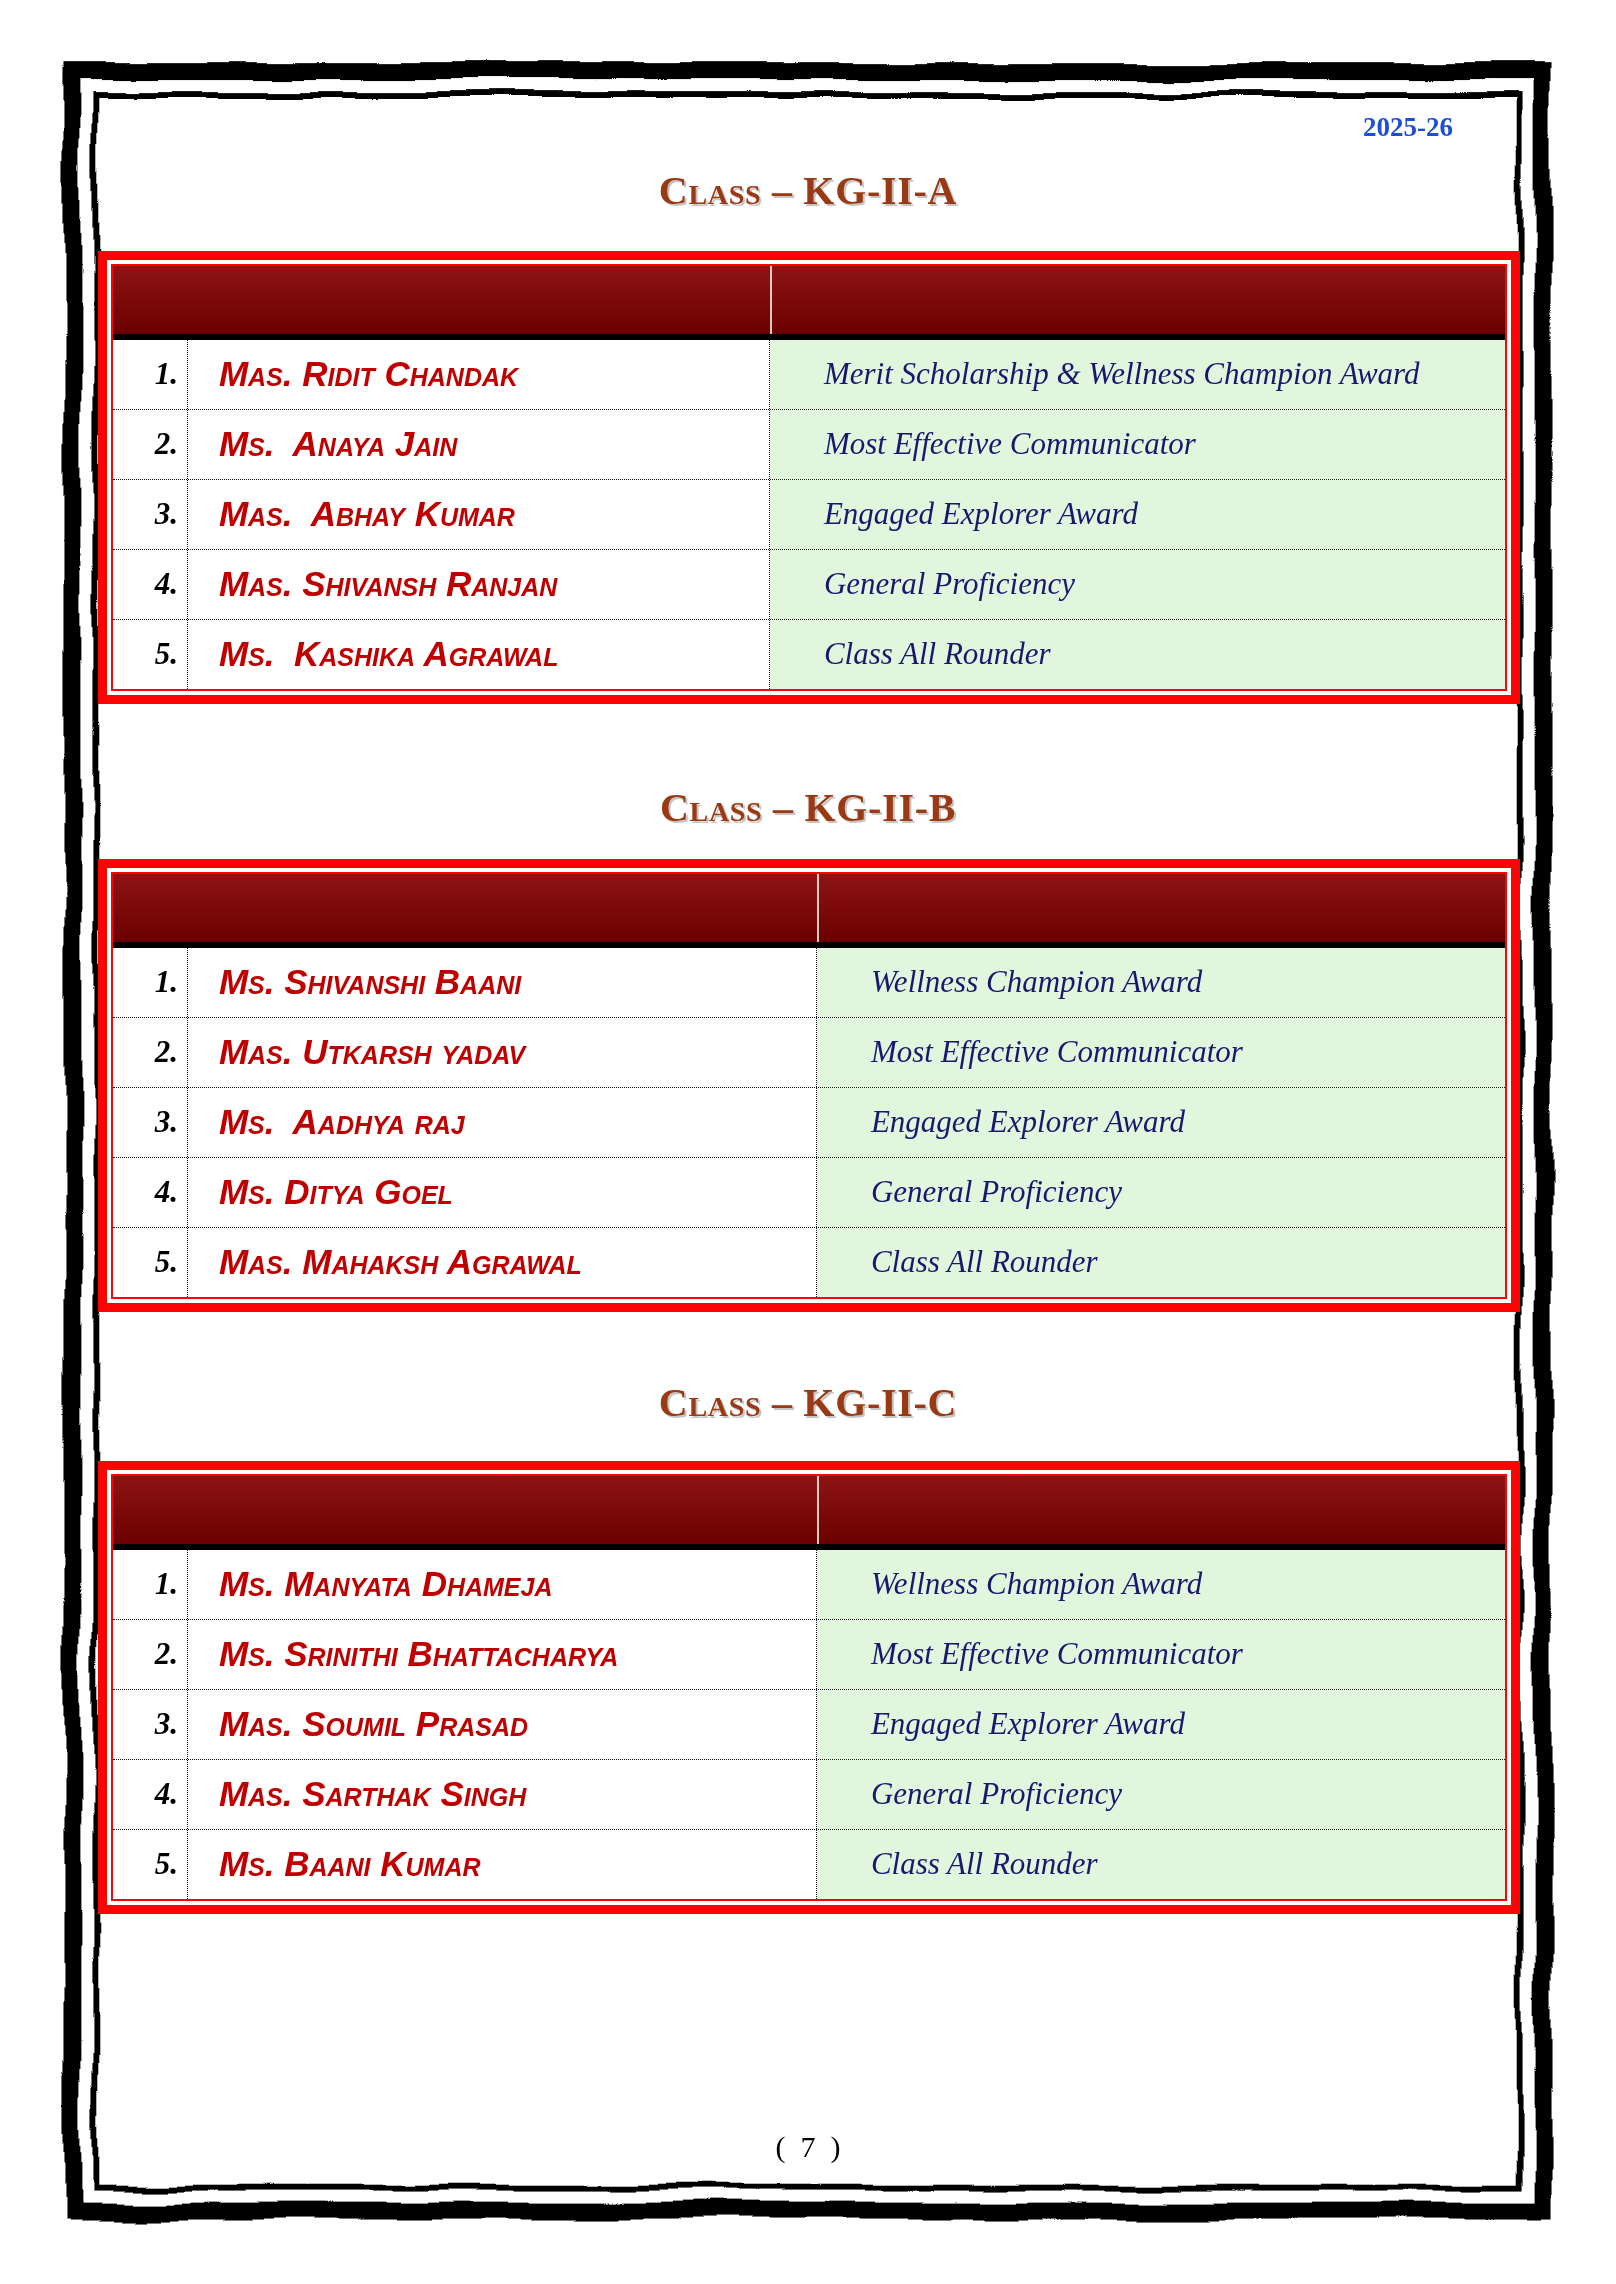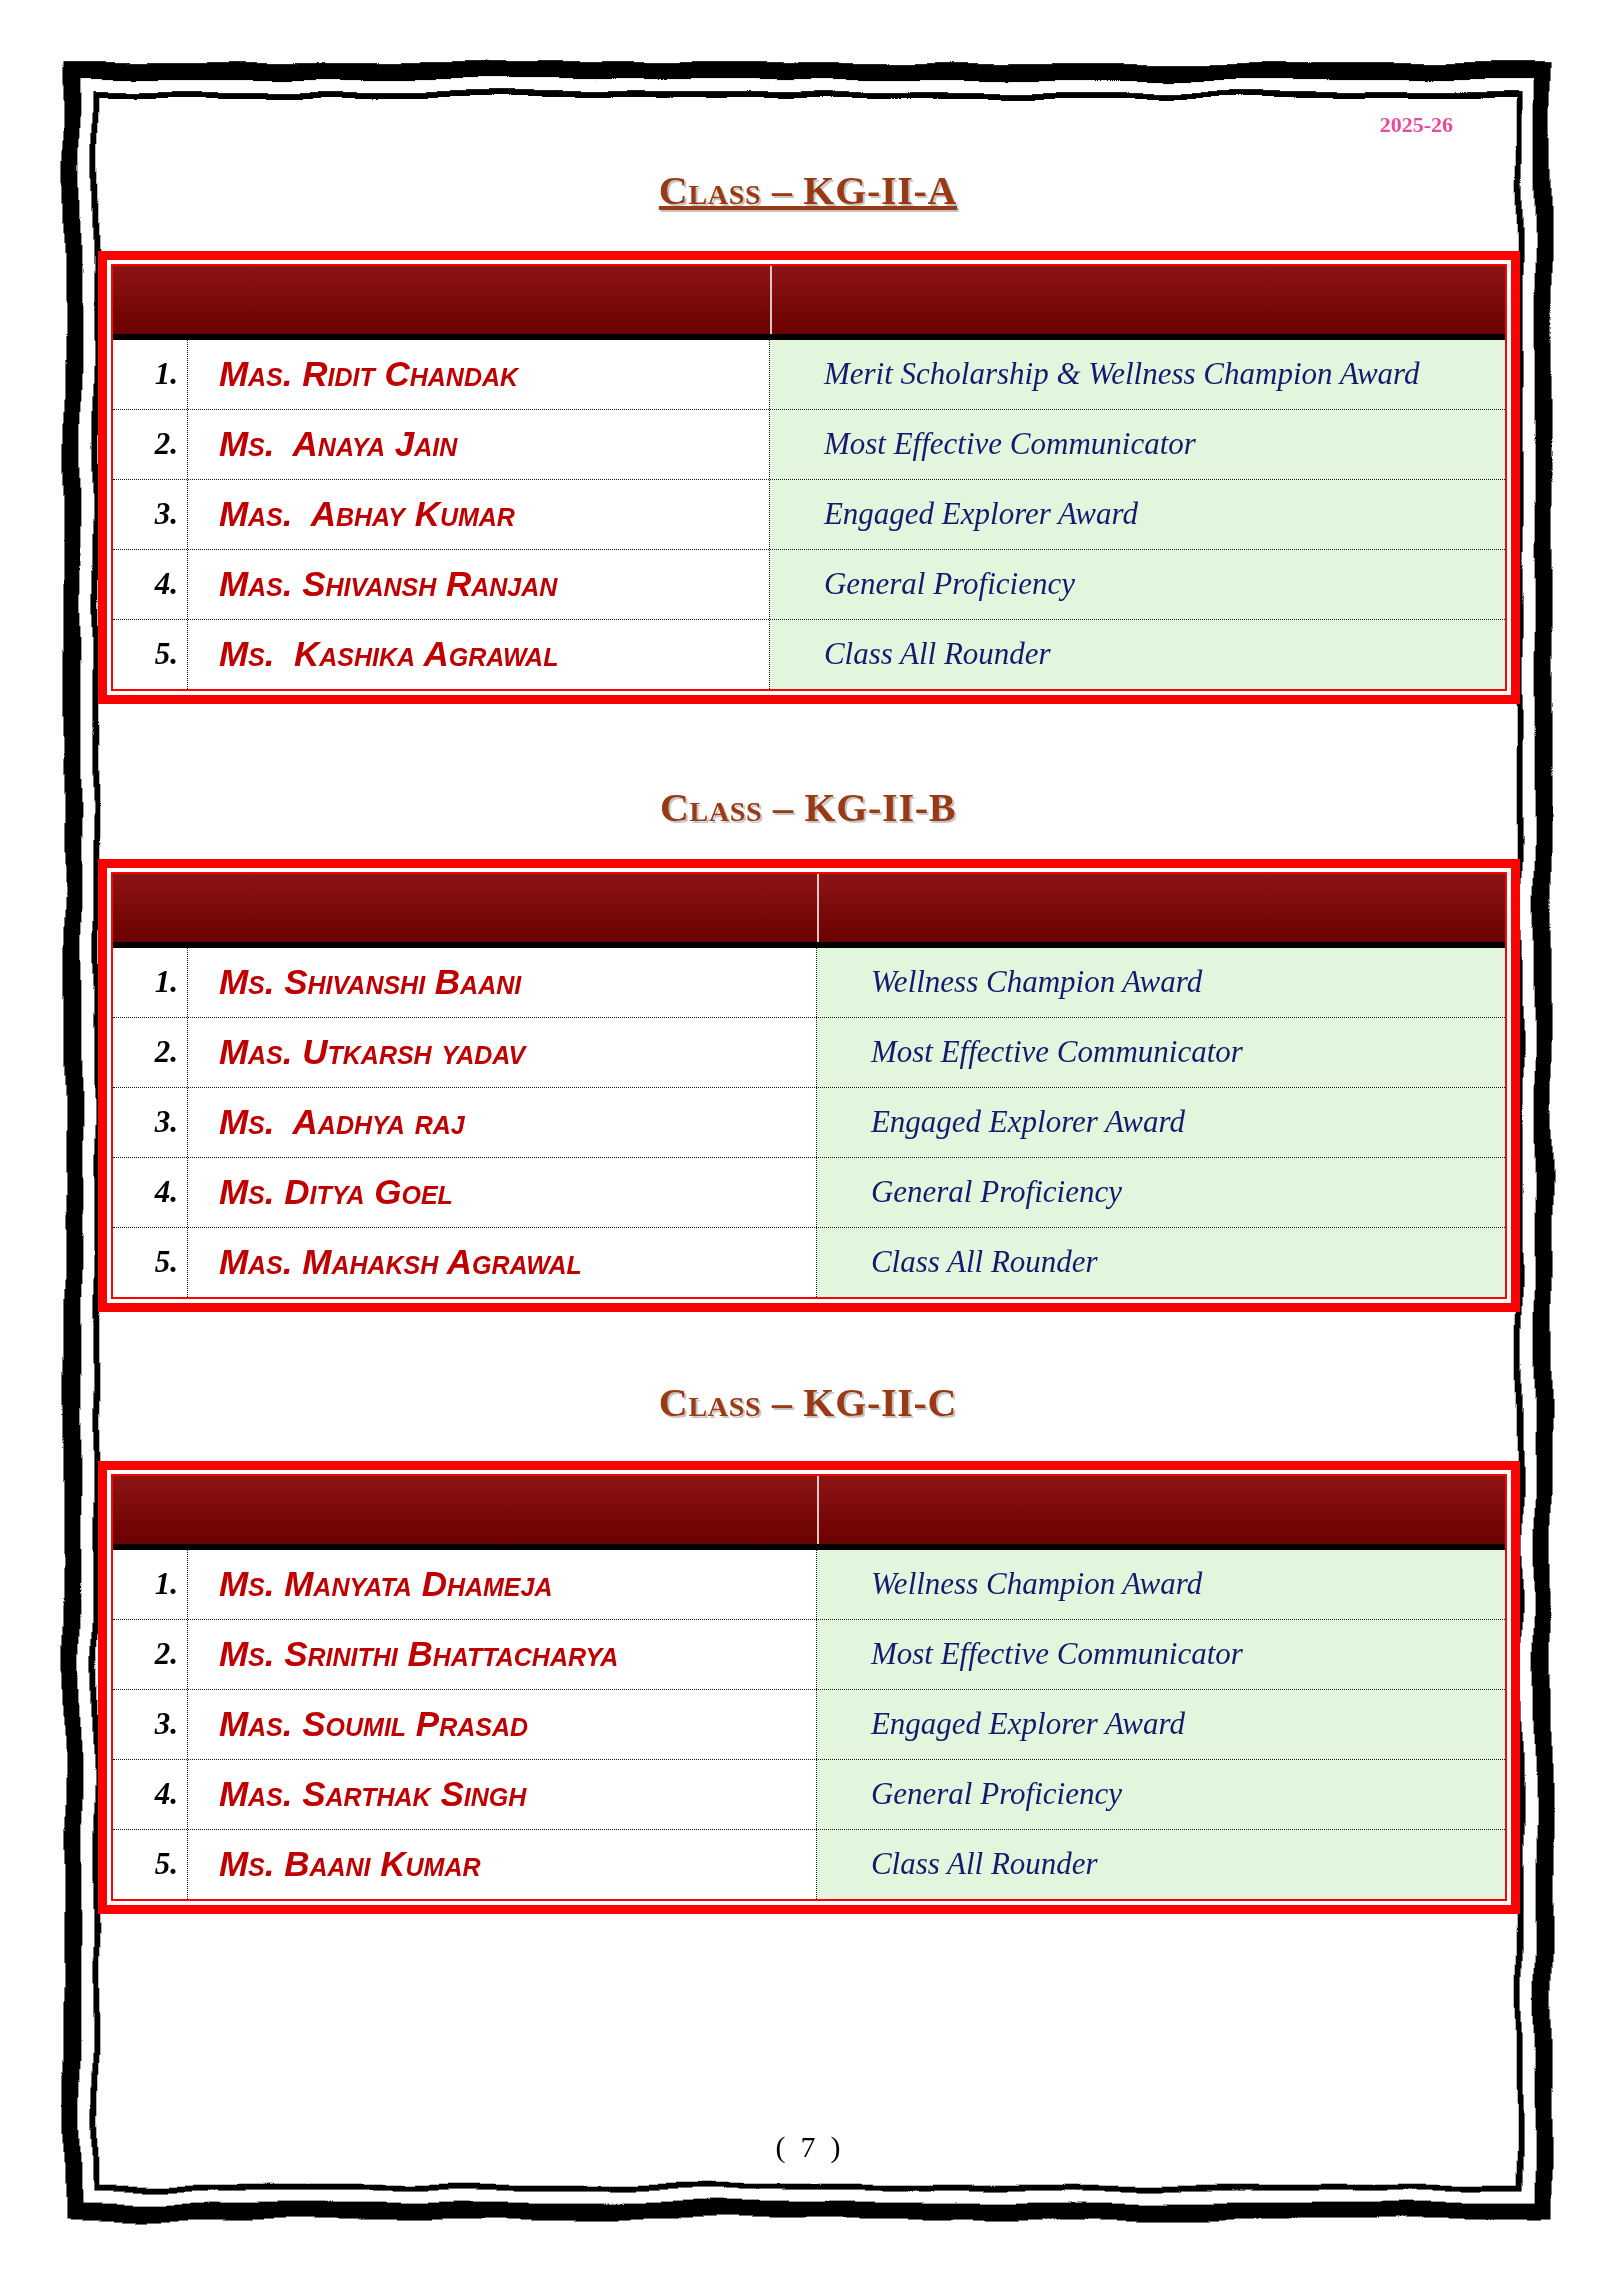--- a/index.html
+++ b/index.html
@@ -1,27 +1,27 @@
 <!DOCTYPE html>
 <html style="font-size:10.4px"><head>
 <meta charset="utf-8">
 <style>
   html,body{margin:0;padding:0;background:#ffffff;}
   .page{position:relative;width:1616px;height:2284px;background:#ffffff;overflow:hidden;
         font-family:"Liberation Serif",serif;}
   .border-art{position:absolute;left:0;top:0;width:1616px;height:2284px;pointer-events:none;}
 
-  .year{position:absolute;top:112px;right:163px;font-size:22px;font-weight:bold;color:#ec4899;
+  .year{position:absolute;top:112px;right:163px;font-size:27px;font-weight:bold;color:#1d4ed8;
         font-family:"Liberation Serif",serif;}
 
   .title{position:absolute;left:0;width:100%;text-align:center;
          font-family:"Liberation Serif",serif;font-weight:bold;font-size:40px;
          color:#9a3a14;font-variant:small-caps;letter-spacing:0.7px;
          text-shadow:2px 2px 0.7px #c3c3c3;}
-  .title.t-a{top:167px;text-decoration:underline;}
+  .title.t-a{top:167px;}
   .title.t-b{top:784px;}
   .title.t-c{top:1379px;}
 
   .award-table{position:absolute;left:98px;width:1422px;box-sizing:border-box;
                border:9px solid #fb0303;background:#ffffff;padding:3.9px;}
   .award-table.ta{top:251px;}
   .award-table.tb{top:859px;}
   .award-table.tc{top:1461px;}
   .t-inner{border:2px solid #fb0303;background:#ffffff;}
 

